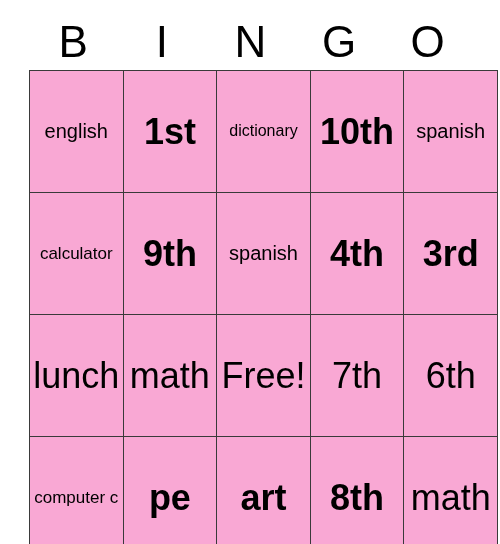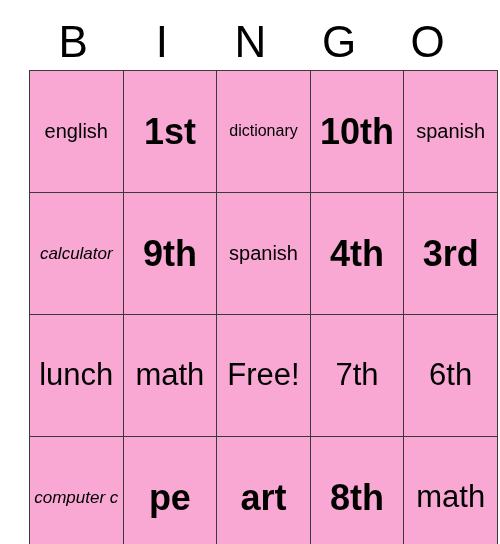--- a/index.html
+++ b/index.html
@@ -63,24 +63,24 @@
   .cell-text {
     display: block;
     line-height: 1.05;
     word-wrap: break-word;
     overflow-wrap: break-word;
     color: #000000;
   }
 
   
   .fs-xl  { font-size: 36px; font-weight: bold; }
-  .fs-lg  { font-size: 31px; }
+  .fs-lg  { font-size: 36px; }
   .fs-md  { font-size: 20px; }
   .fs-sm  { font-size: 20px; }
-  .fs-xs  { font-size: 17px; font-style: italic; }
+  .fs-xs  { font-size: 17px; }
   .fs-xxs { font-size: 16px; }
 </style>
 </head>
 <body>
 
 <div id="bingo-card">
 
   <div id="bingo-header">
     <div class="header-letter">B</div>
     <div class="header-letter">I</div>

